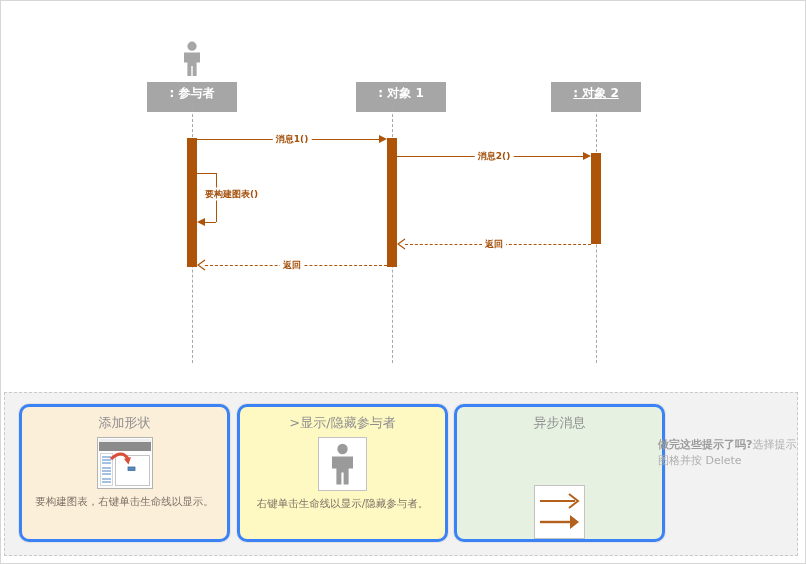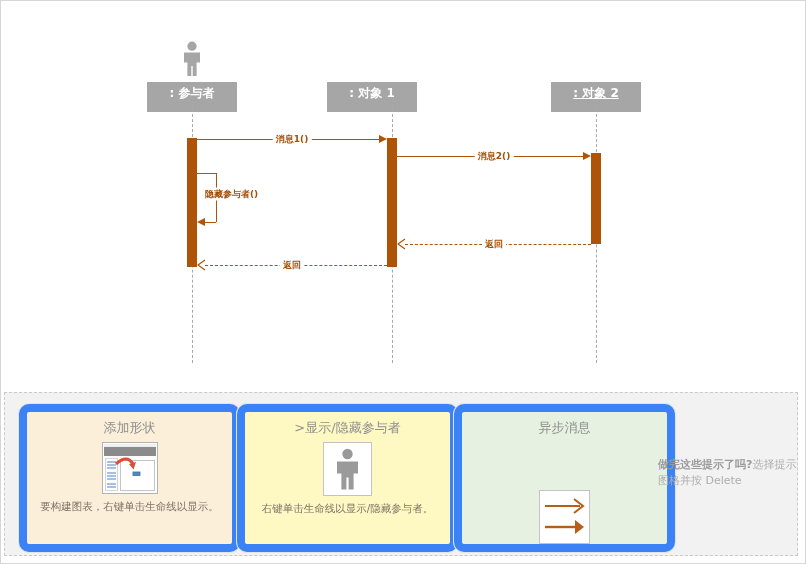--- a/index.html
+++ b/index.html
@@ -17,49 +17,49 @@
   .arr-right{position:absolute;width:0;height:0;border-top:4px solid transparent;
              border-bottom:4px solid transparent;border-left:8px solid #ad5408;}
   .arr-left{position:absolute;width:0;height:0;border-top:4px solid transparent;
             border-bottom:4px solid transparent;border-right:8px solid #ad5408;}
   .msg-label{position:absolute;transform:translate(-50%,-50%);background:#fff;color:#a4500a;
              font-size:9px;font-weight:bold;padding:0 3px;white-space:nowrap;}
   .msg-label.left-anchor{transform:translateY(-50%);}
   
   .tips-band{position:absolute;left:3px;top:391px;width:792px;height:162px;
              background:#f2f2f2;border:1px dashed #c9c9c9;}
-  .card{position:absolute;top:403px;width:205px;height:132px;border:8px solid #3b82f6;
+  .card{position:absolute;top:403px;width:205px;height:132px;border:3px solid #3b82f6;
         border-radius:10px;box-shadow:0 0 0 1px #e4e4e4;display:flex;flex-direction:column;
         align-items:center;box-sizing:content-box;}
   .card-title{margin-top:7px;font-size:13px;color:#8f8f8f;}
   .card-icon{margin-top:5px;line-height:0;}
   .card-body{margin-top:5px;font-size:10.5px;color:#7e7267;text-align:center;
              padding:0 8px;line-height:14px;}
-  .tip-footnote{position:absolute;left:657px;top:456px;width:140px;font-size:11px;
+  .tip-footnote{position:absolute;left:657px;top:436px;width:140px;font-size:11px;
                 line-height:16px;color:#aeaeae;}
   .tip-footnote b{color:#9b9b9b;}
 </style>
 </head>
 <body>
 
 <div class="page">
 
   <div>
 
     <span class="abs" style="left:178px;top:40px;">
       <svg width="26" height="36" viewBox="0 0 26 36">
         <circle cx="13" cy="5.2" r="4.6" fill="#a6a6a6"></circle>
         <path d="M5,11.5 h16 v10 h-3.4 v13.5 h-3.9 v-10 h-1.4 v10 H8.4 V21.5 H5 z" fill="#a6a6a6"></path>
       </svg>
     </span>
 
     <div class="ll-head" style="left:146px;top:81px;">
       <span>: 参与者</span>
     </div>
-    <div class="ll-head" style="left:326px;top:81px;">
+    <div class="ll-head" style="left:355px;top:81px;">
       <span>: 对象 1</span>
     </div>
     <div class="ll-head" style="left:550px;top:81px;text-decoration:underline;">
       <span>: 对象 2</span>
     </div>
 
     <div class="lifeline" style="left:191px;top:103px;height:259px;"></div>
     <div class="lifeline" style="left:391px;top:103px;height:259px;"></div>
     <div class="lifeline" style="left:595px;top:103px;height:259px;"></div>
 
@@ -72,21 +72,21 @@
     <div class="msg-label" style="left:291px;top:138px;">消息1()</div>
 
     <div class="msg-line" style="left:396px;top:155px;width:186px;"></div>
     <div class="arr-right" style="left:582px;top:151px;"></div>
     <div class="msg-label" style="left:493px;top:155px;text-align:center;">消息2()</div>
 
     <div class="msg-line" style="left:196px;top:172px;width:19px;"></div>
     <div class="msg-vline" style="left:215px;top:172px;height:49px;"></div>
     <div class="msg-line" style="left:204px;top:221px;width:11px;"></div>
     <div class="arr-left" style="left:196px;top:217px;"></div>
-    <div class="msg-label left-anchor" style="left:201px;top:193px;">隐藏参与者()</div>
+    <div class="msg-label left-anchor" style="left:201px;top:193px;">要构建图表()</div>
 
     <div class="msg-line dashed" style="left:404px;top:243px;width:186px;"></div>
     <span class="abs" style="left:396px;top:237px;line-height:0;">
       <svg width="9" height="12">
           <path d="M8,1 L1,6 L8,11" stroke="#ad5408" stroke-width="1.3" fill="none"></path>
         </svg>
     </span>
     <div class="msg-label" style="left:493px;top:243px;">返回</div>
 
     <div class="msg-line dashed" style="left:204px;top:264px;width:182px;"></div>

